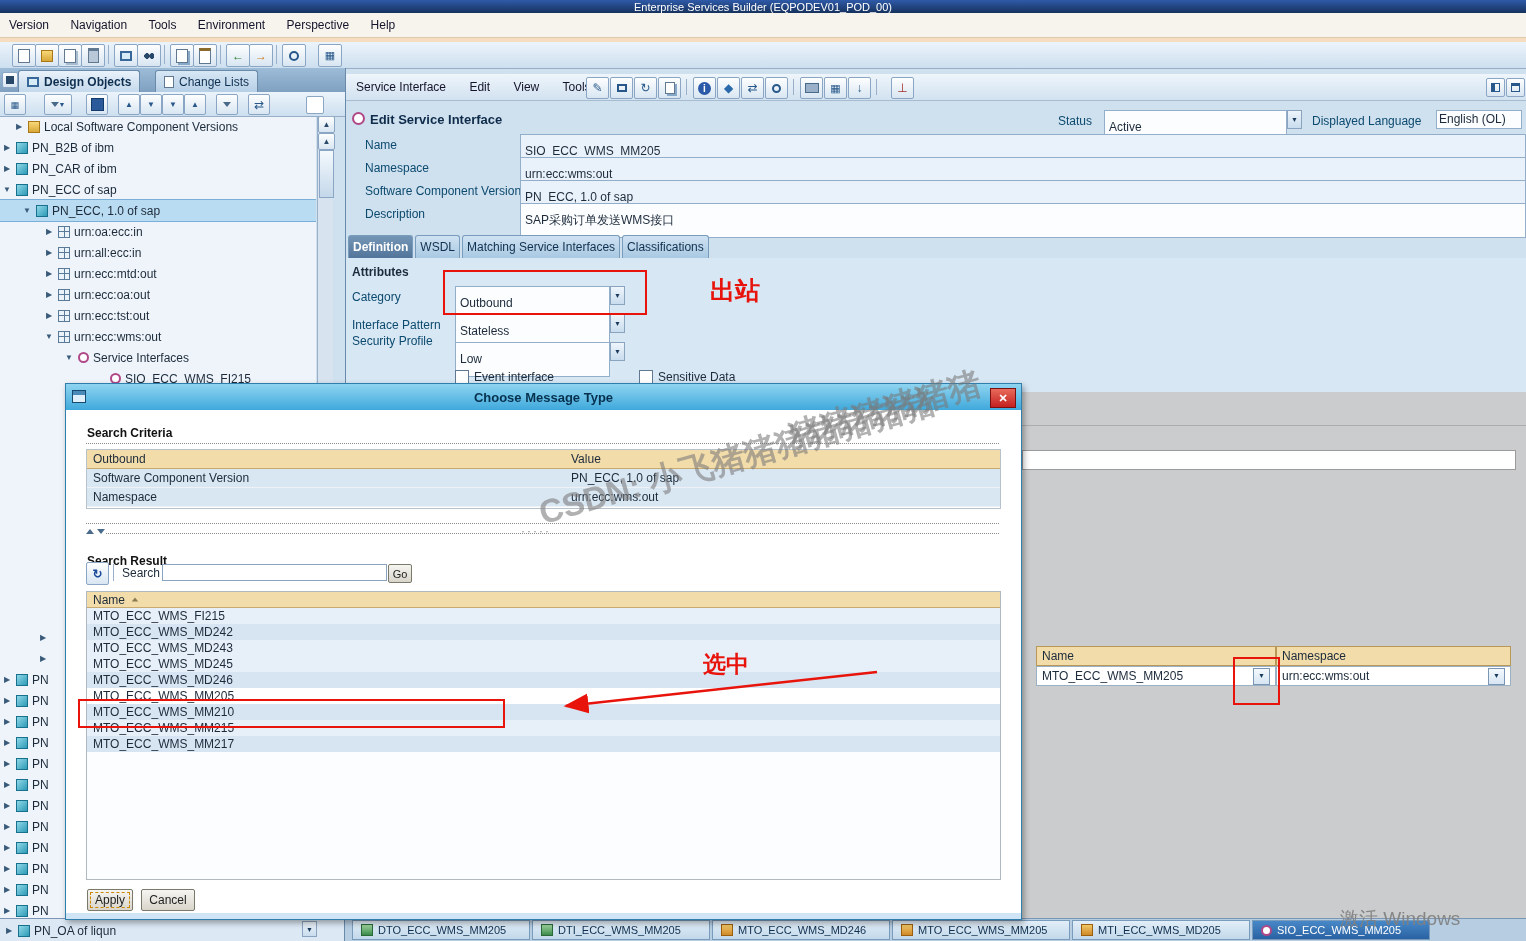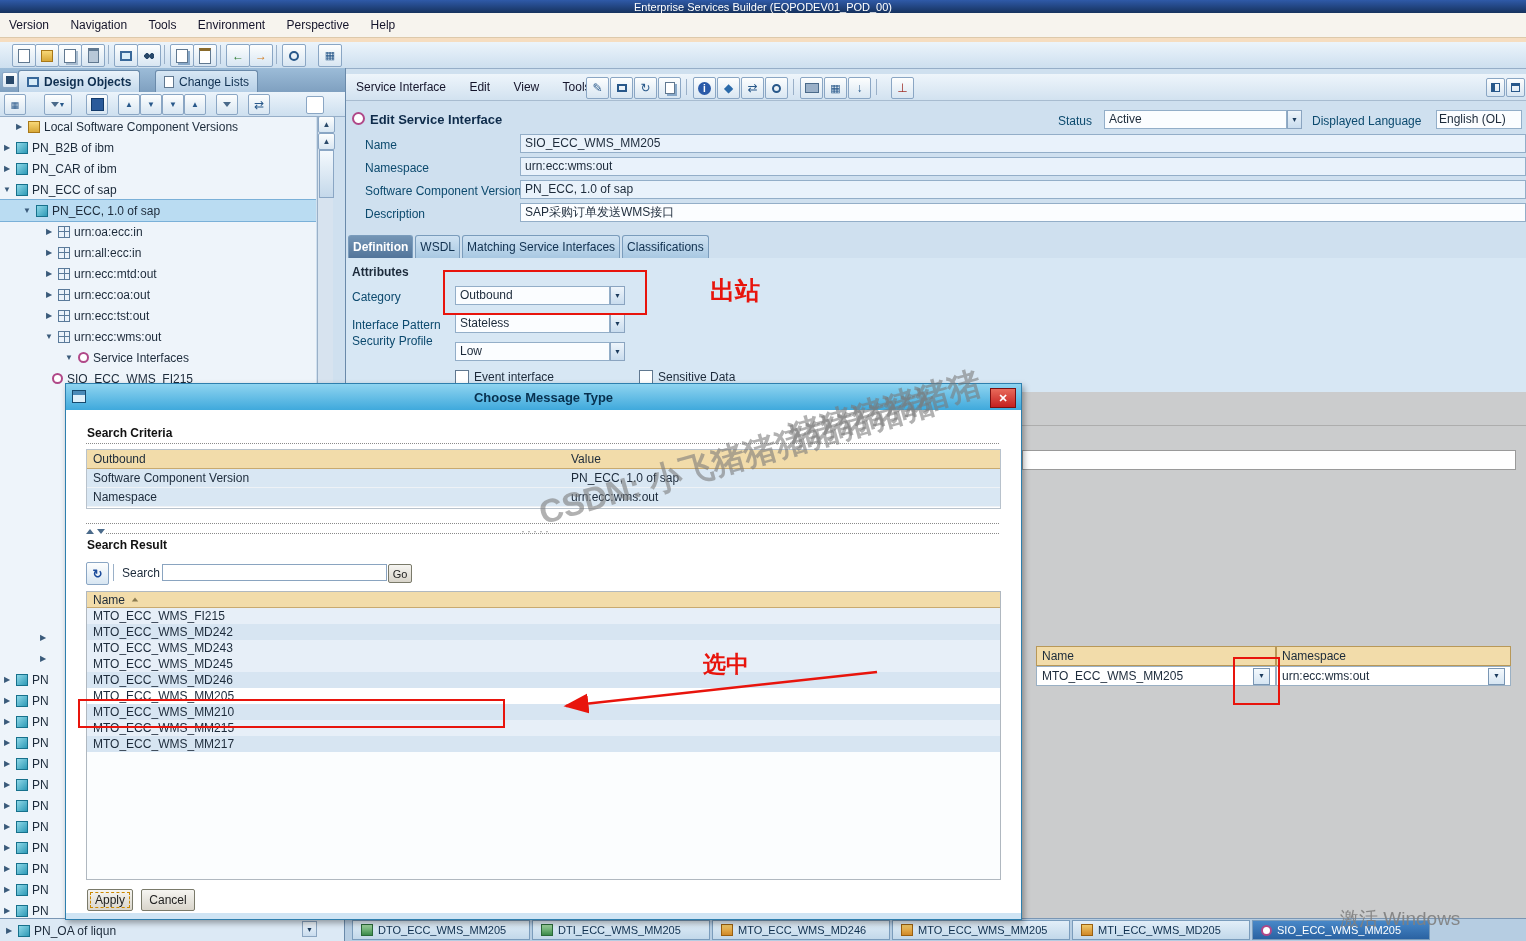--- a/index.html
+++ b/index.html
@@ -48,21 +48,21 @@
   .scthumb{left:1px;top:34px;width:13px;height:46px;background:linear-gradient(#f4f9fd,#c4d8ea);border:1px solid #8aa6c4}
   .panel-divider{left:345px;top:68px;width:1px;height:850px;background:#6a8aaa;z-index:4}
 
   
   .rpanel{left:346px;top:68px;width:1180px;height:850px;background:#cfe0ef;z-index:1}
   .emenu{left:346px;top:74px;width:1180px;height:26px;background:linear-gradient(#eef5fb,#d2e2f0);border-bottom:1px solid #a8bcd0;z-index:3}
   .emenu .mi{display:inline-block;padding:0 10px;line-height:26px;color:#14142a}
   .ebtn{top:3px;width:21px;height:20px}
   .ehdr{left:346px;top:106px;width:1180px;height:26px;z-index:3}
   .etitle{font-weight:bold;font-size:13px;color:#0e2b4a}
-  .field{background:#e9f2fb;border:1px solid #93aec8;height:17px;line-height:17px;padding:0 4px;box-sizing:content-box;overflow:hidden;white-space:nowrap}
+  .field{background:#e9f2fb;border:1px solid #93aec8;height:17px;line-height:17px;padding:8px 4px;box-sizing:content-box;overflow:hidden;white-space:nowrap}
   .field.white{background:#fbfdff}
   .flabel{color:#0c4a6e;line-height:19px}
   .dd{width:15px;height:19px;border:1px solid #8aa4c0;background:linear-gradient(#eef5fb,#c9dcee);display:flex;align-items:center;justify-content:center;font-size:7px;color:#1a3a5c;box-sizing:border-box}
   .etabs{left:348px;top:233px;width:1176px;height:25px;z-index:3;display:flex;align-items:flex-end;gap:2px;border-bottom:2px solid #4a6f95}
   .etab{height:22px;display:flex;align-items:center;padding:0 4px;border:1px solid #7a9cbc;border-bottom:none;border-radius:3px 3px 0 0;background:linear-gradient(#cfe2f2,#a8c8e2);color:#10304f}
   .etab.act{background:linear-gradient(#7495b5,#52749a);color:#fff;font-weight:bold}
   .attrs{left:346px;top:258px;width:1180px;height:134px;background:#d7e7f4;z-index:3}
   .cb{width:12px;height:12px;background:#fff;border:1px solid #607890;display:inline-block;flex:none}
   .grayarea{left:1020px;top:392px;width:506px;height:526px;background:#cbcccd;z-index:3}
   .mt-head{background:#f2dcaa;border:1px solid #b89858;box-sizing:border-box;line-height:18px;padding:0 5px;color:#1a2a3a}
@@ -270,21 +270,21 @@
     <div class="trow" style="padding-left:44px">
       <span class="tw">▼</span>
         <span class="i12 ic-ns"></span>
       <span class="tl">urn:ecc:wms:out</span>
     </div>
     <div class="trow" style="padding-left:64px">
       <span class="tw">▼</span>
         <span class="ic-round"></span>
       <span class="tl">Service Interfaces</span>
     </div>
-    <div class="trow" style="padding-left:52px">
+    <div class="trow" style="padding-left:110px">
       <span class="ic-round"></span>
       <span class="tl">SIO_ECC_WMS_FI215</span>
     </div>
   </div>
 
   <div class="ab" style="left:0;top:627px;width:316px;z-index:3;background:#eef4fa">
     <div class="trow" style="padding-left:38px">
         <span class="tw">▶</span>
       </div>
     <div class="trow" style="padding-left:38px">
@@ -556,21 +556,21 @@
       </div>
       <div class="ab dotline" style="left:20px;top:113px;width:913px"></div>
 
       <div class="ab" style="left:20px;top:119px;display:flex;gap:3px">
         <span class="tri-up"></span>
         <span class="tri-dn"></span>
       </div>
       <div class="ab dotline" style="left:40px;top:123px;width:893px"></div>
       <span class="ab" style="left:455px;top:114px;color:#888;letter-spacing:2px">·····</span>
 
-      <span class="ab dh" style="left:21px;top:128px">Search Result</span>
+      <span class="ab dh" style="left:21px;top:144px">Search Result</span>
 
       <div class="ab sbtn" style="left:20px;top:152px;width:21px;height:21px">
           <span style="color:#1a4a9a;font-weight:bold">↻</span>
         </div>
       <div class="ab vsep" style="left:47px;top:154px;height:17px"></div>
       <span class="ab" style="left:56px;top:156px">Search</span>
       <input class="srch-input" style="left: 96px; top: 154px; width: 225px;" value="">
       <div class="ab btnui" style="left:322px;top:154px;width:22px;height:17px;font-size:11px">Go</div>
 
       <div class="ab" style="left:20px;top:181px;width:913px;height:287px;border:1px solid #b0b8c0;background:#fbfdfe">

